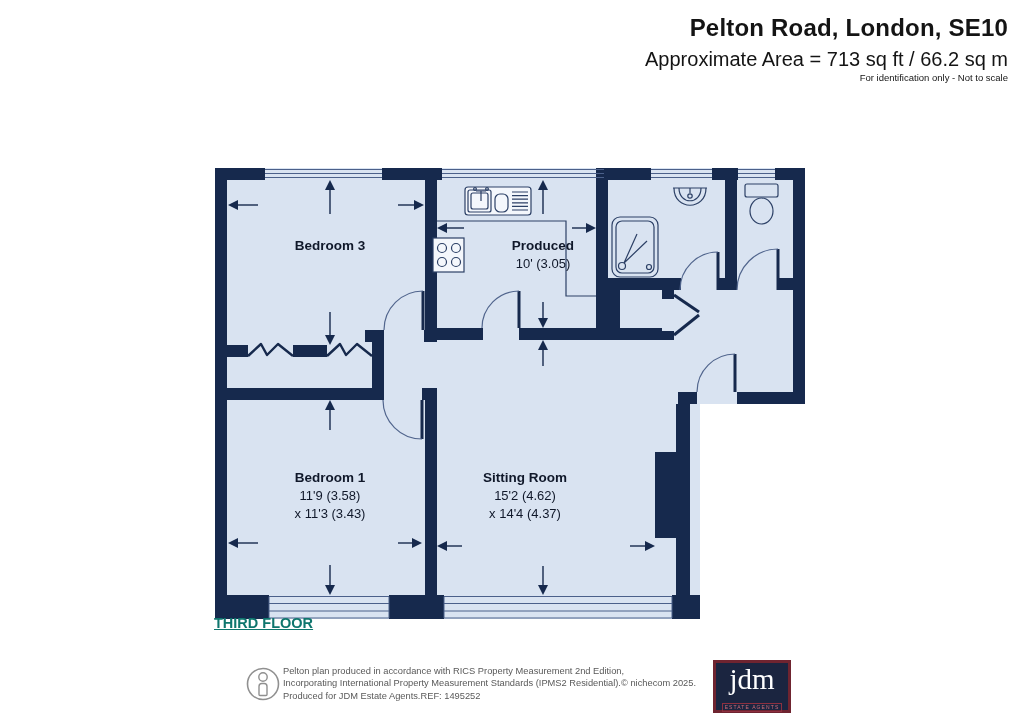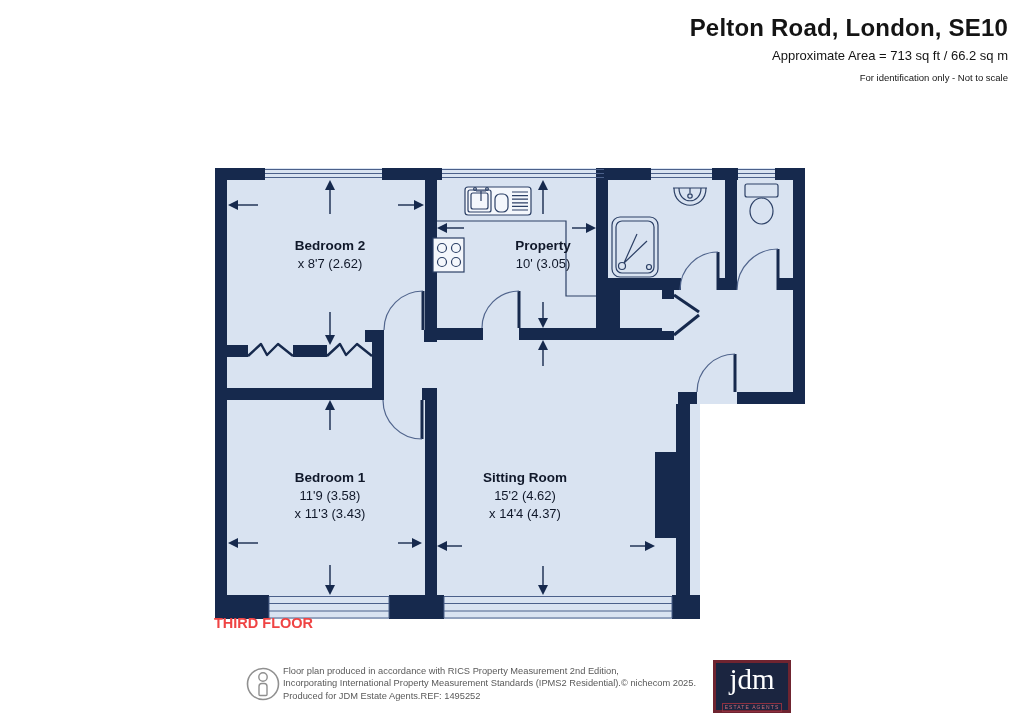--- a/index.html
+++ b/index.html
@@ -13,28 +13,28 @@
   .fix{stroke:#2c4066;stroke-width:1.2;fill:none;}
   .fixw{stroke:#2c4066;stroke-width:1.2;fill:#f4f7fc;}
   .arc{stroke:#51658d;stroke-width:1.2;fill:none;}
   .leaf{stroke:var(--c-wall,#16294d);stroke-width:3;fill:none;}
   .dim{stroke:var(--c-wall,#16294d);stroke-width:1.4;fill:none;}
   .dimh{fill:var(--c-wall,#16294d);stroke:none;}
   .bifold{stroke:var(--c-wall,#16294d);stroke-width:2.4;fill:none;stroke-linejoin:round;}
 
   .hdr{position:absolute;right:12px;text-align:right;color:#141414;}
   .hdr-title{top:14px;font-size:24px;font-weight:bold;letter-spacing:0.2px;}
-  .hdr-area{top:48px;font-size:13px;}
+  .hdr-area{top:48px;font-size:20px;}
   .hdr-note{top:72px;font-size:9.5px;}
 
   .room-label{position:absolute;width:190px;text-align:center;color:#10182a;
               font-size:13px;line-height:18px;}
   .room-label .rname{font-weight:bold;font-size:13.5px;}
 
-  .floor-label{position:absolute;left:214px;top:615px;font-size:14.5px;font-weight:bold;color:#ef4444;}
+  .floor-label{position:absolute;left:214px;top:615px;font-size:14.5px;font-weight:bold;color:#0f766e;text-decoration:underline;}
 
   .foot{position:absolute;left:283px;top:665px;font-size:9.3px;line-height:12.4px;color:#595959;}
   .foot .sp{margin-left:0;}
   .rics{position:absolute;left:245px;top:663px;}
 
   .logo{position:absolute;left:713px;top:660px;width:78px;height:53px;box-sizing:border-box;
         background:var(--c-logo_bg,#1b2540);border:3px solid var(--c-logo_border,#6f2430);
         text-align:center;}
   .logo .big{font-family:"Liberation Serif",serif;color:#ffffff;font-size:29px;line-height:31px;display:block;margin-top:1px;}
   .logo .tag{display:inline-block;font-size:5px;letter-spacing:1.1px;color:#d06b76;
@@ -239,25 +239,24 @@
           <polygon class="dimh" points="543,595 538,585 548,585"></polygon>
         <path class="dim" d="M462,546 H444"></path>
           <polygon class="dimh" points="437,546 447,541 447,551"></polygon>
         <path class="dim" d="M630,546 H648"></path>
           <polygon class="dimh" points="655,546 645,541 645,551"></polygon>
       </g>
     </g>
   </svg>
 
   <div class="room-label" style="left:235px;top:237px;">
-    <div class="rname">Bedroom 2</div>
-    <div>x 8'7 (2.62)</div>
+    <div class="rname">Bedroom 3</div>
   </div>
   <div class="room-label" style="left:448px;top:237px;">
-    <div class="rname">Property</div>
+    <div class="rname">Produced</div>
     <div>10' (3.05)</div>
   </div>
   <div class="room-label" style="left:235px;top:469px;">
     <div class="rname">Bedroom 1</div>
     <div>11'9 (3.58)</div>
     <div>x 11'3 (3.43)</div>
   </div>
   <div class="room-label" style="left:430px;top:469px;">
     <div class="rname">Sitting Room</div>
     <div>15'2 (4.62)</div>
@@ -265,21 +264,21 @@
   </div>
 
   <div class="floor-label">THIRD FLOOR</div>
 
   <svg class="rics" width="36" height="42" viewBox="0 0 36 42">
     <circle cx="18" cy="21" r="15.5" stroke="#909090" stroke-width="1.6" fill="none"></circle>
     <circle cx="18" cy="14" r="4.2" stroke="#909090" stroke-width="1.4" fill="none"></circle>
     <path d="M14,31.5 V23.5 Q14,20.5 16.8,20.5 L19.2,20.5 Q22,20.5 22,23.5 V31.5 Q22,32.5 21,32.5 L15,32.5 Q14,32.5 14,31.5 Z" stroke="#909090" stroke-width="1.4" fill="none"></path>
   </svg>
   <div class="foot">
-    <div>Floor plan produced in accordance with RICS Property Measurement 2nd Edition,</div>
+    <div>Pelton plan produced in accordance with RICS Property Measurement 2nd Edition,</div>
     <div>
       <span>Incorporating International Property Measurement Standards (IPMS2 Residential).</span><span class="sp">© nichecom 2025.</span>
     </div>
     <div>
       <span>Produced for JDM Estate Agents.</span><span class="sp">REF: 1495252</span>
     </div>
   </div>
 
   <div class="logo">
     <span class="big">jdm</span>

